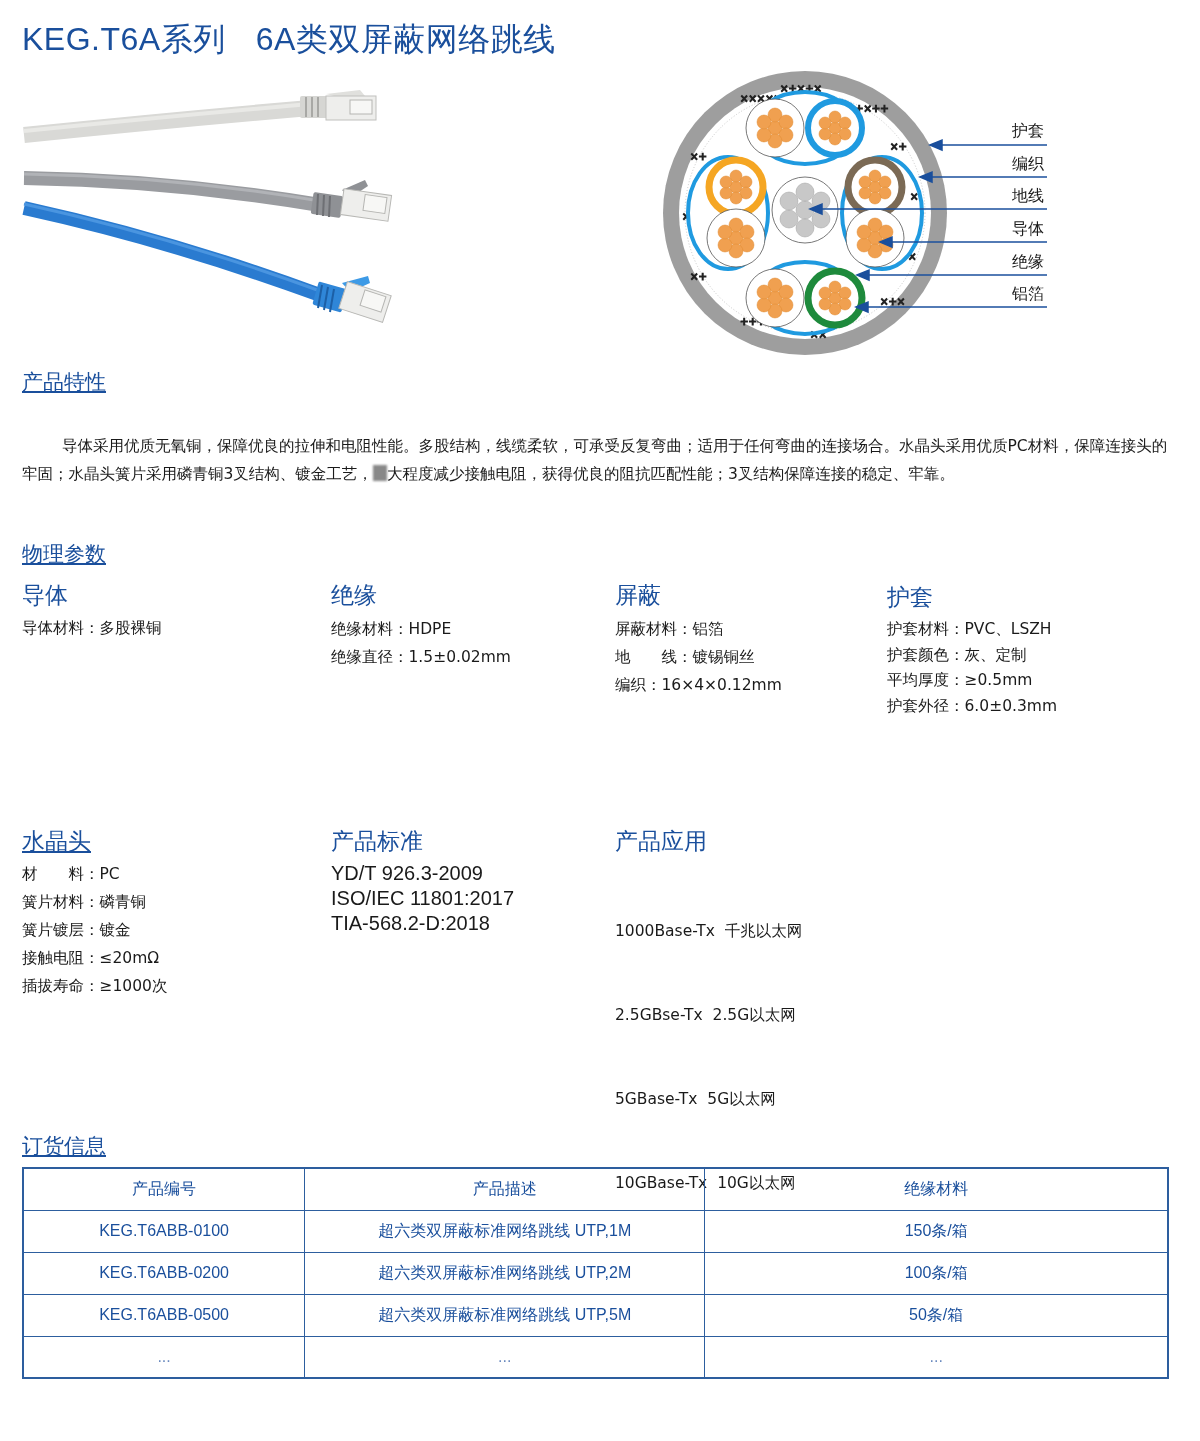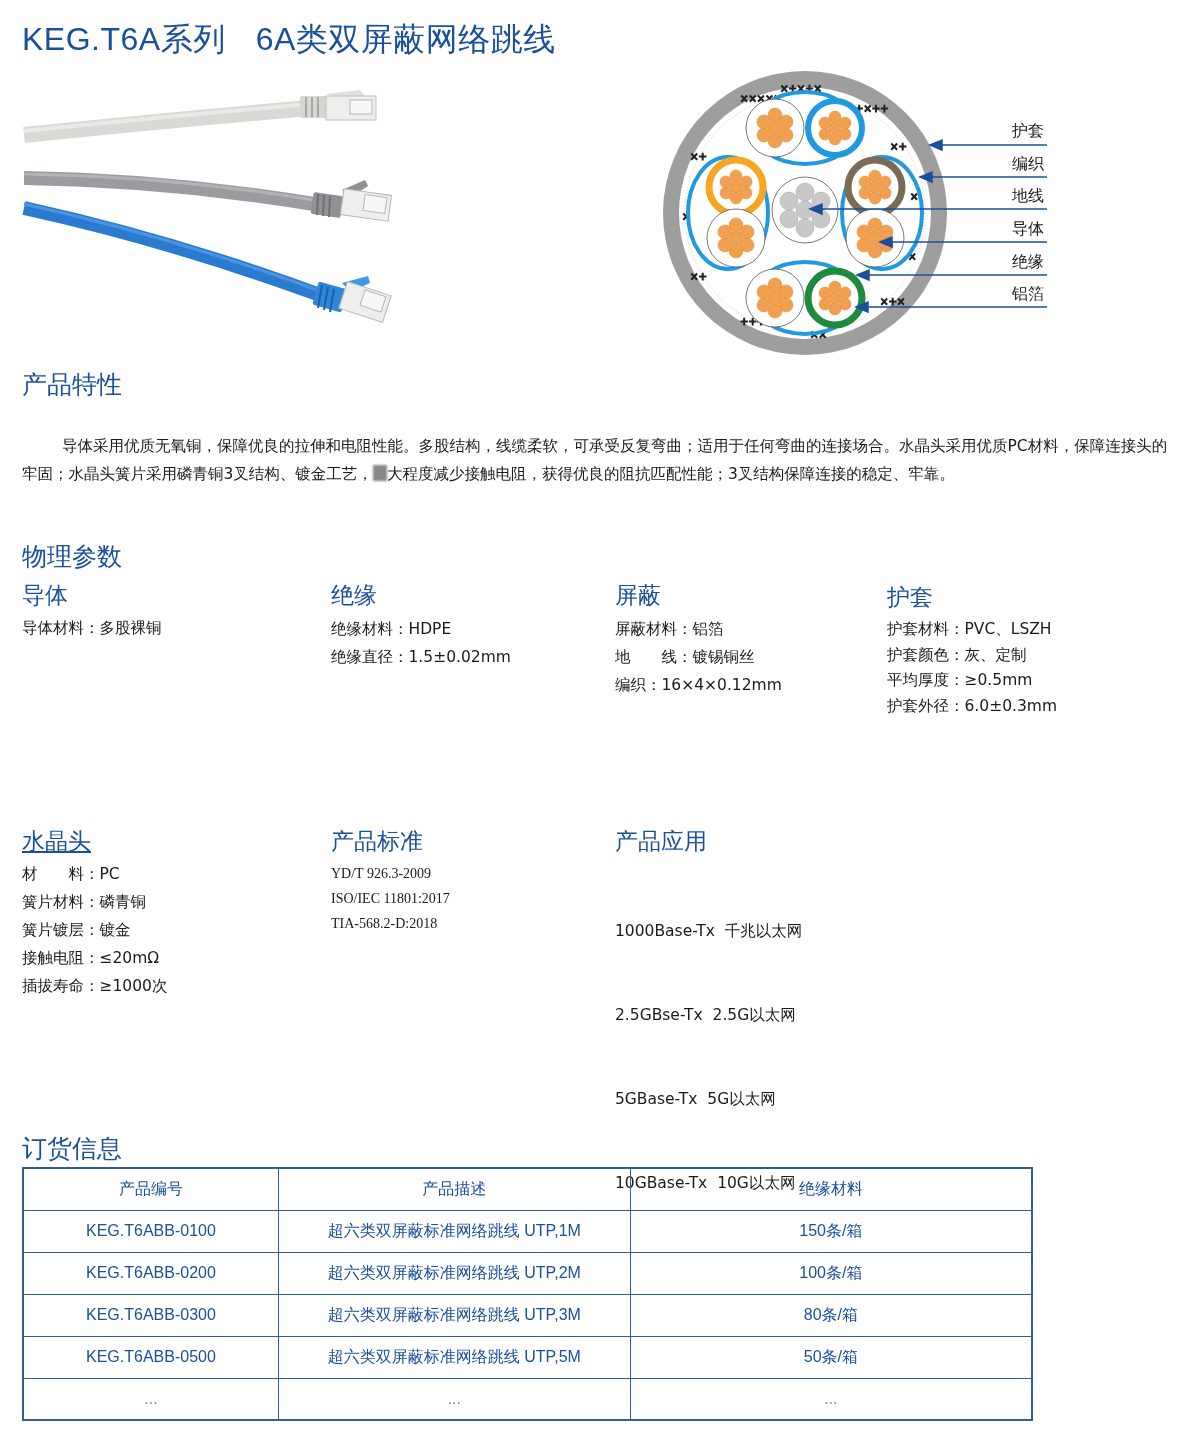--- a/index.html
+++ b/index.html
@@ -1,31 +1,31 @@
 <!DOCTYPE html>
 <html><head>
 <meta charset="utf-8">
 <style>
   * { box-sizing: border-box; margin: 0; padding: 0; }
   html, body { width: 1200px; height: 1441px; background: #ffffff; overflow: hidden; }
   body { position: relative; font-family: "DejaVu Sans", "Liberation Sans", sans-serif; color: #1a1a1a; }
   .abs { position: absolute; }
   .title { left: 22px; top: 18px; font-size: 32px; color: #1a4f9c; letter-spacing: 0.5px; white-space: nowrap; font-family: "Liberation Sans", "DejaVu Sans", sans-serif; }
   .title .gap { display: inline-block; width: 30px; }
-  .h2 { font-size: 25px; color: #1a4f9c; white-space: nowrap; }
+  .h2 { font-size: 21px; color: #1a4f9c; white-space: nowrap; text-decoration: underline; }
   .h3 { font-size: 23px; color: #1a4f9c; white-space: nowrap; }
   .body-text { font-size: 15.5px; line-height: 28px; color: #1a1a1a; }
   .spec { font-size: 15.5px; line-height: 26px; color: #1a1a1a; white-space: nowrap; }
   .spec-line { height: 26px; }
   .app-line { font-size: 15.5px; line-height: 28px; white-space: nowrap; }
-  .std-line { font-size: 14px; line-height: 25px; white-space: nowrap; font-family: Liberation Serif, serif; }
+  .std-line { font-size: 20px; line-height: 25px; white-space: nowrap; font-family: Liberation Sans, sans-serif; }
   .para { left: 22px; top: 432px; width: 1150px; }
   .para p { text-indent: 40px; }
   .redact { display: inline-block; width: 14px; height: 16px; background: #888; vertical-align: -2px; filter: blur(1px); }
-  table.order { position: absolute; left: 22px; top: 1167px; width: 1011px; border-collapse: collapse; border: 2px solid #2d5e9e; }
+  table.order { position: absolute; left: 22px; top: 1167px; width: 1147px; border-collapse: collapse; border: 2px solid #2d5e9e; }
   table.order th, table.order td { border: 1.5px solid #2d5e9e; height: 42px; text-align: center; font-size: 16px; color: #1a4f9c; font-weight: normal; font-family: "Liberation Sans", "DejaVu Sans", sans-serif; }
   table.order td.dots { color: #6a8abf; }
   .cable-label { font-size: 16px; color: #1a1a1a; white-space: nowrap; }
 </style>
 </head>
 <body>
 
 <div class="abs title">
   <span>KEG.T6A系列</span><span class="gap"></span><span>6A类双屏蔽网络跳线</span>
 </div>
@@ -301,25 +301,20 @@
       <td>KEG.T6ABB-0100</td>
       <td>超六类双屏蔽标准网络跳线 UTP,1M</td>
       <td>150条/箱</td>
     </tr>
     <tr>
       <td>KEG.T6ABB-0200</td>
       <td>超六类双屏蔽标准网络跳线 UTP,2M</td>
       <td>100条/箱</td>
     </tr>
     <tr>
-      <td>KEG.T6ABB-0300</td>
-      <td>超六类双屏蔽标准网络跳线 UTP,3M</td>
-      <td>80条/箱</td>
-    </tr>
-    <tr>
       <td>KEG.T6ABB-0500</td>
       <td>超六类双屏蔽标准网络跳线 UTP,5M</td>
       <td>50条/箱</td>
     </tr>
     <tr>
       <td class="dots">...</td>
       <td class="dots">...</td>
       <td class="dots">...</td>
     </tr>
   </tbody>

